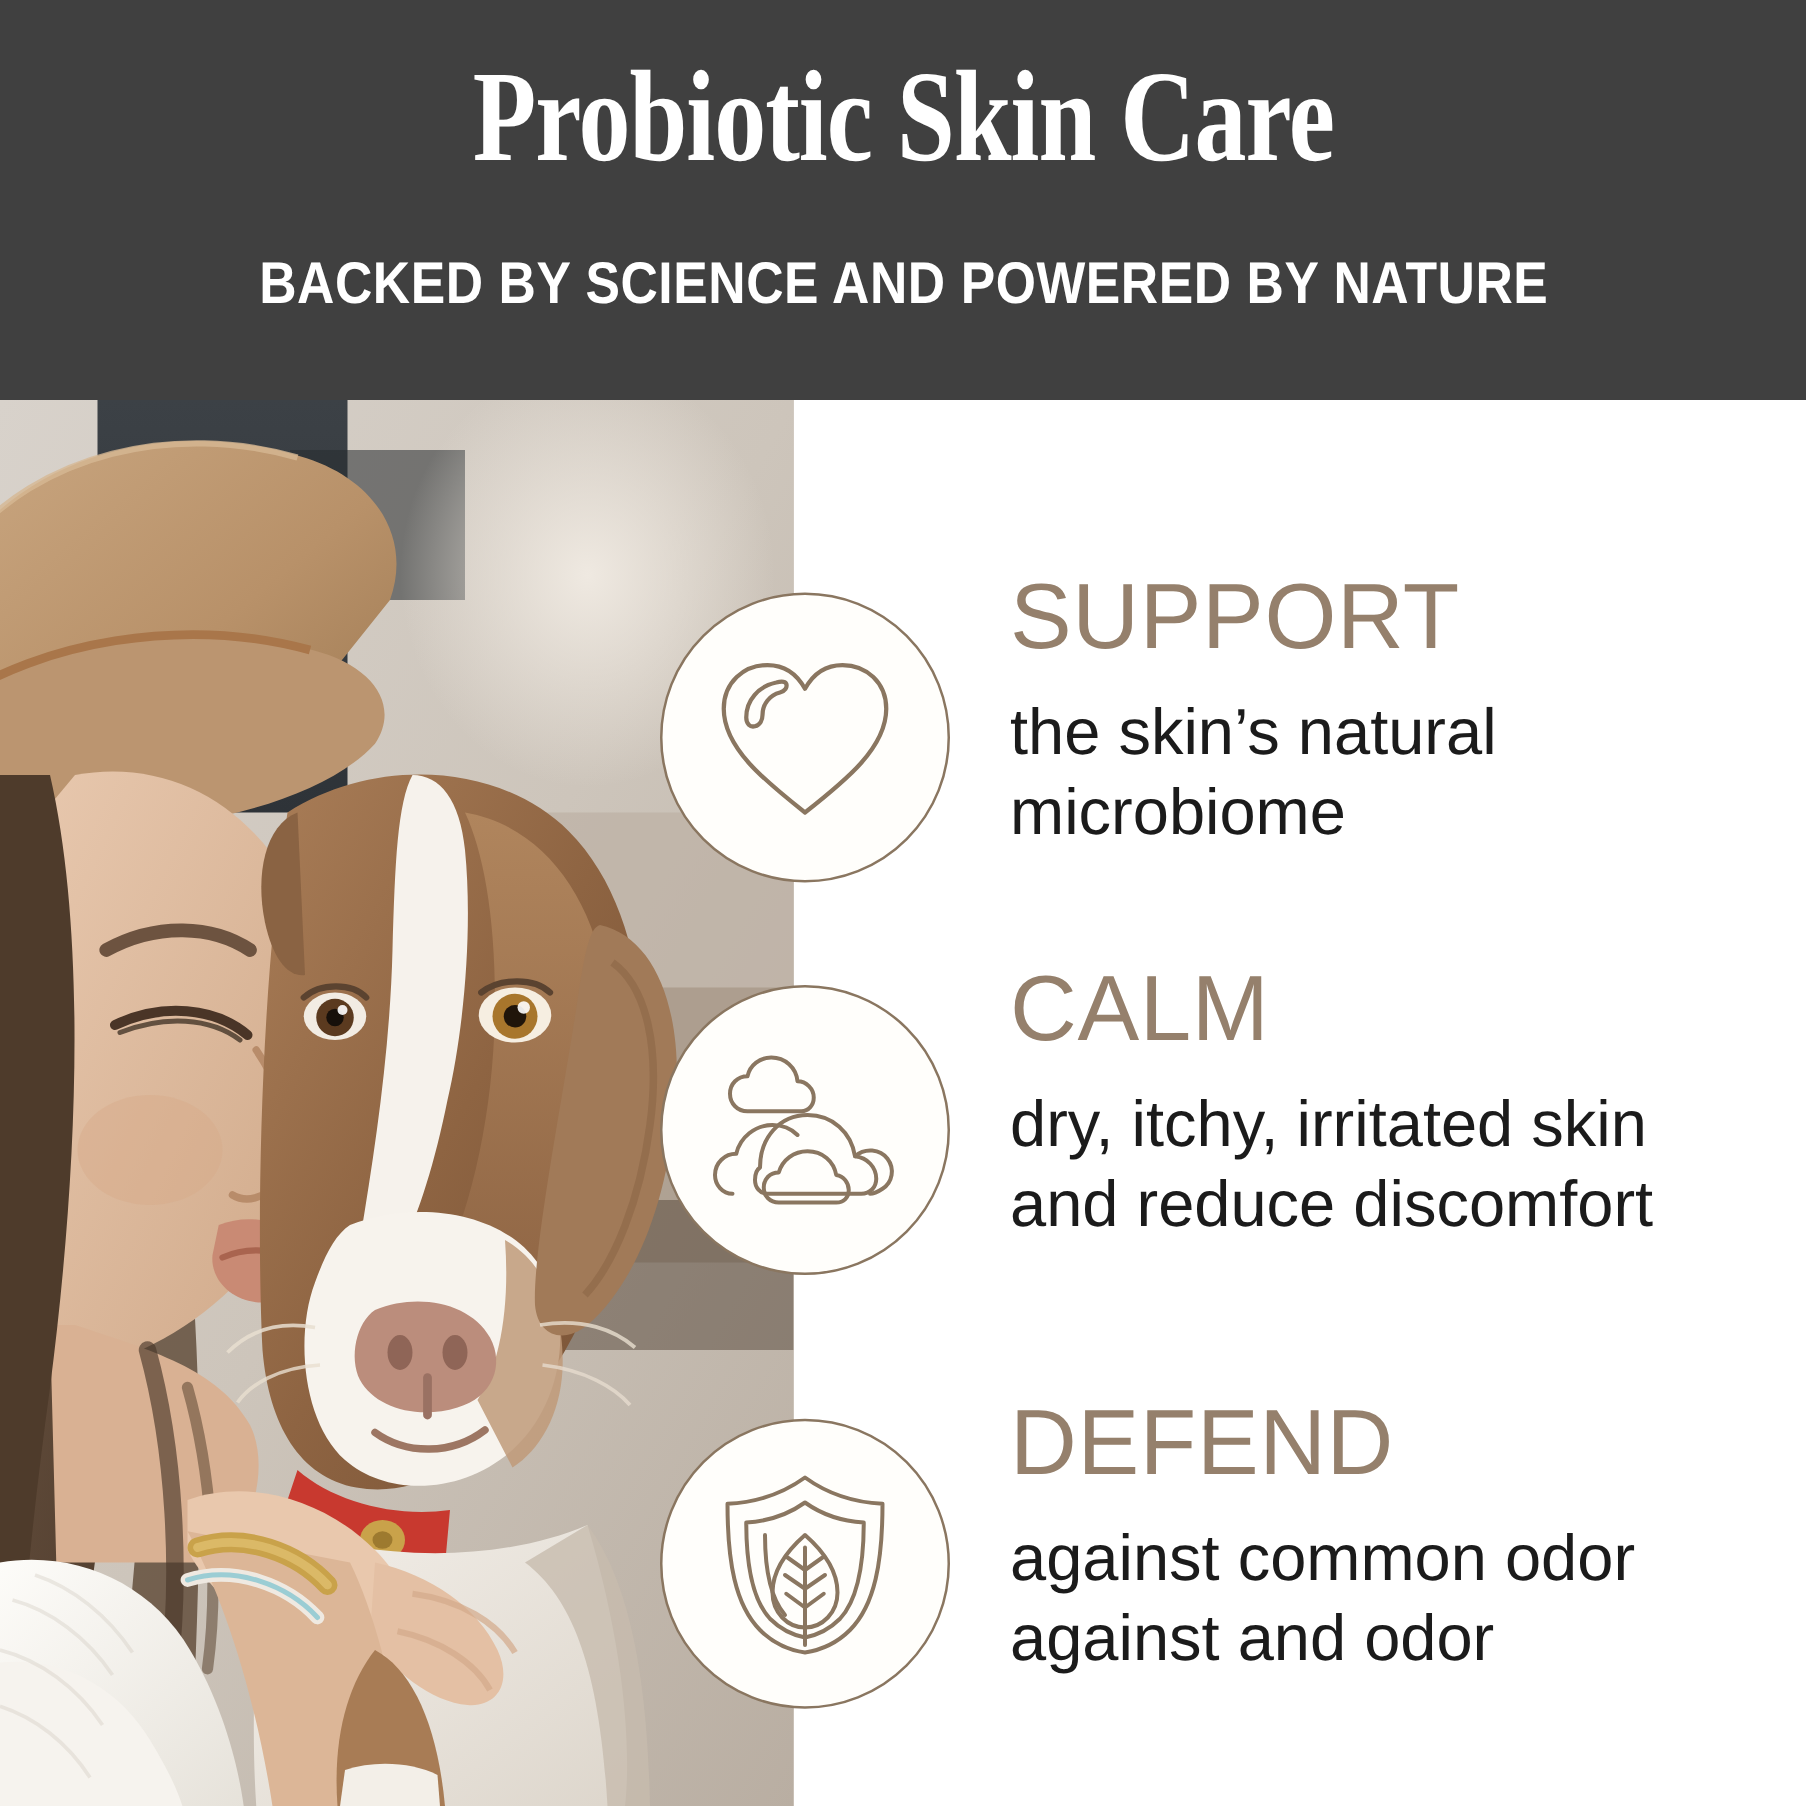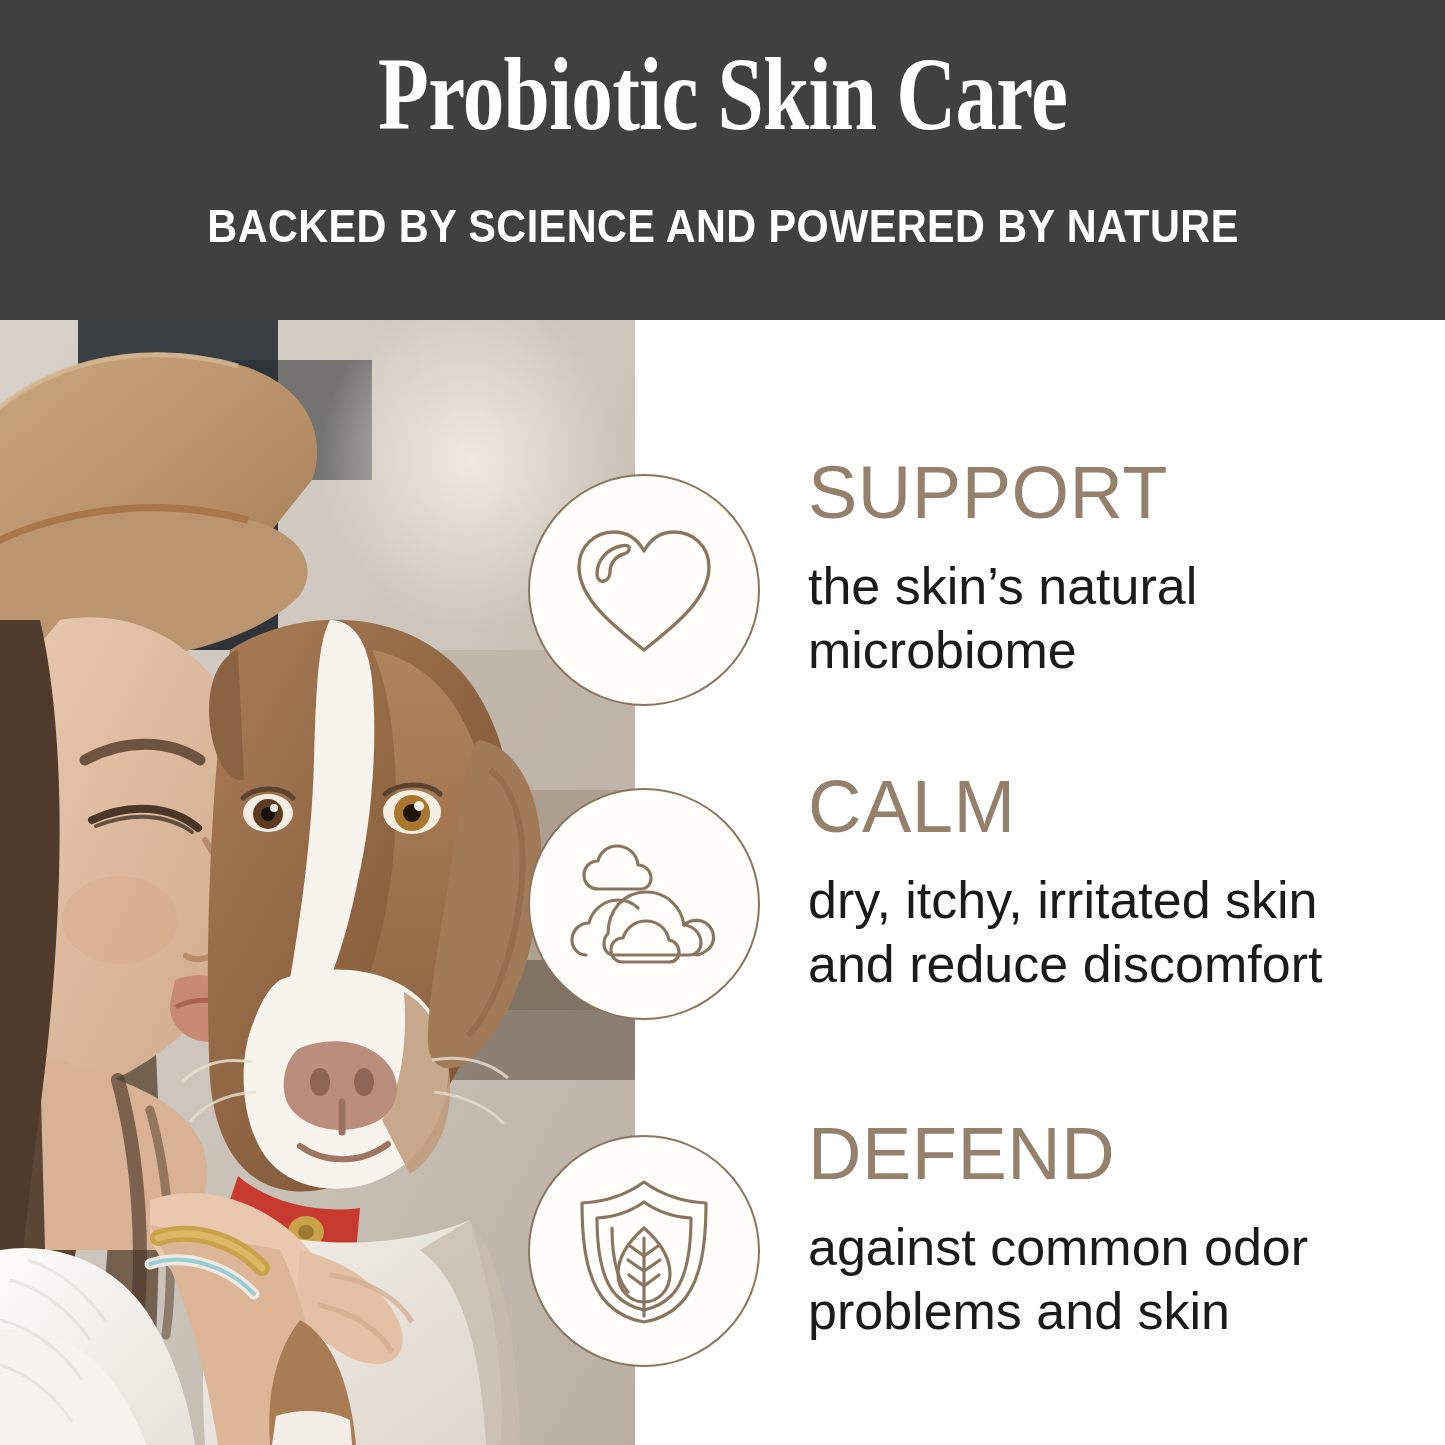--- a/index.html
+++ b/index.html
@@ -270,19 +270,19 @@
               <path d="M70 95 L86 84"></path>
             <path d="M70 110 L55 99"></path>
               <path d="M70 110 L85 99"></path>
           </svg>
         </span>
       </div>
       <div class="copy">
         <div class="head">DEFEND</div>
         <div class="body">
           <span>against common odor</span>
-          <span>problems and skin</span>
+          <span>against and odor</span>
         </div>
       </div>
     </div>
 
   </div>
 </div>
 
 </body></html>

